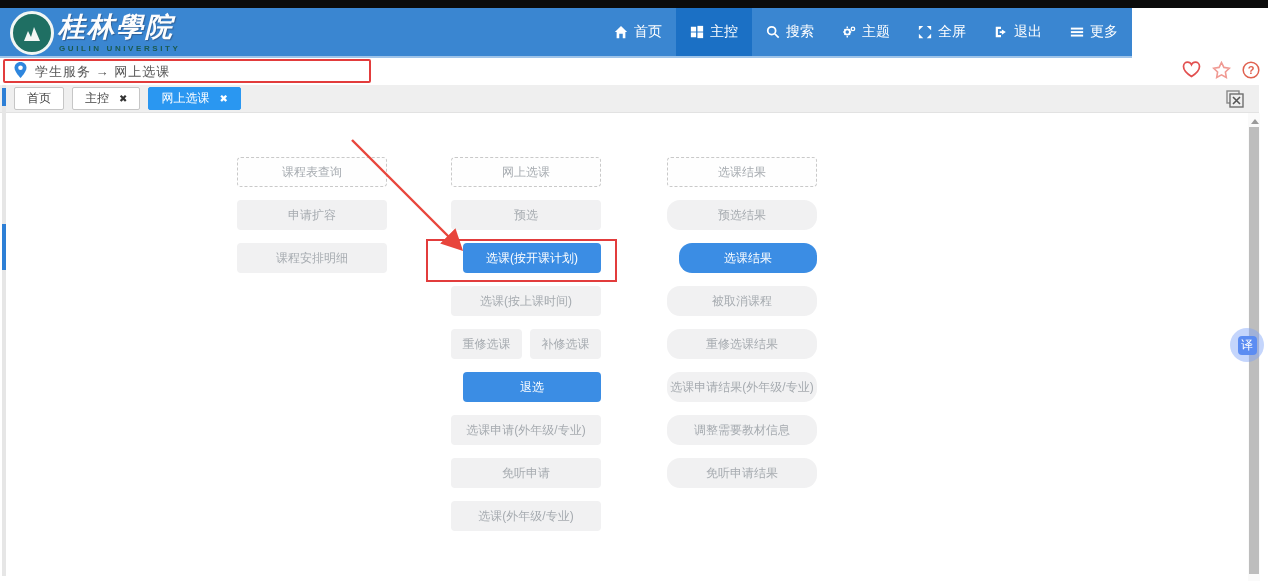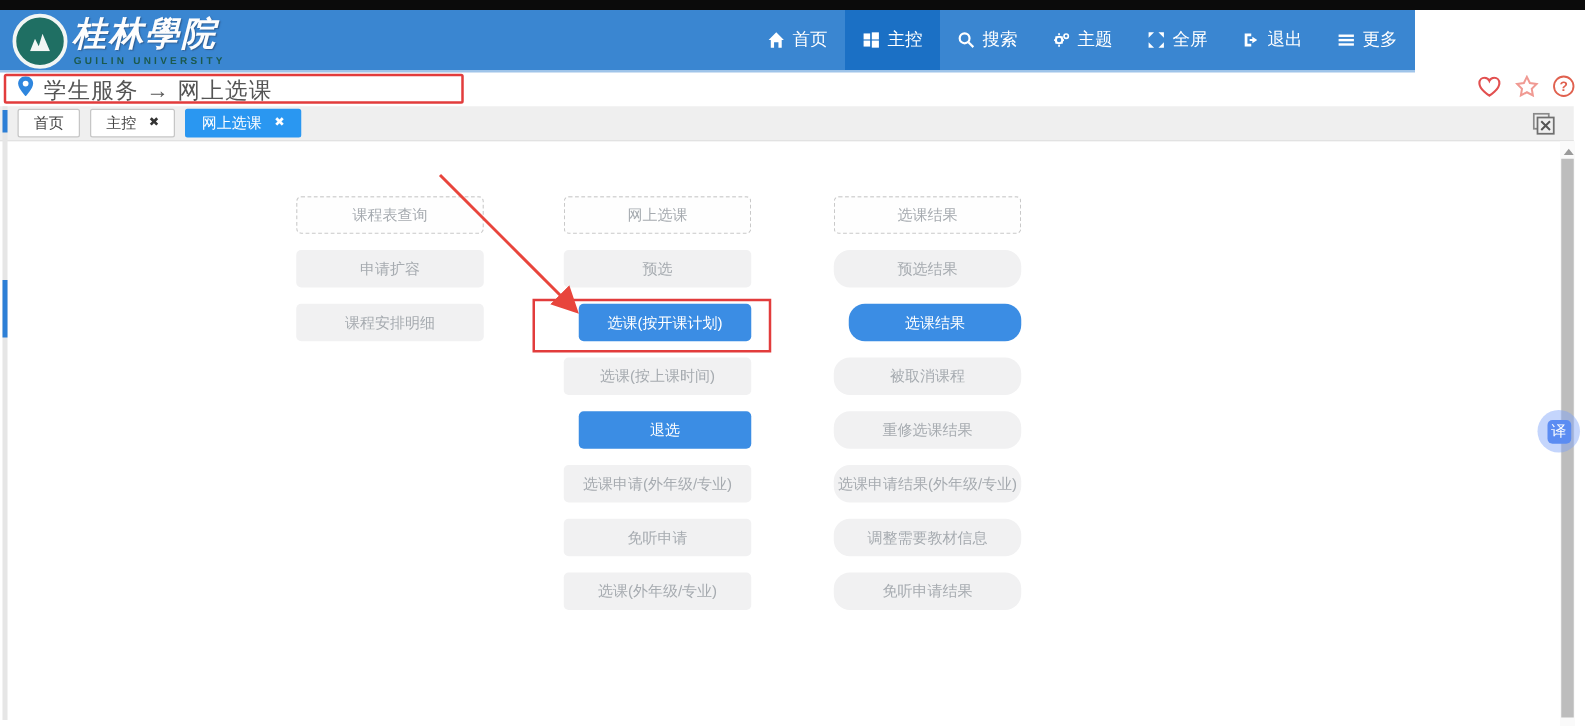--- a/index.html
+++ b/index.html
@@ -20,21 +20,21 @@
   .app-title { position:absolute; left:170px; top:12px; font-size:20px; font-weight:bold; color:#ffffff; letter-spacing:2px; }
 
   .nav { position:absolute; right:0; top:0; height:48px; display:flex; align-items:stretch; }
   .nav-item { display:flex; align-items:center; gap:6px; padding:0 14px; color:#fff; font-size:14px; cursor:pointer; }
   .nav-item.active { background:#1b70c5; }
   .nav-item svg { display:block; }
 
   
   .crumb-row { position:absolute; left:0; top:58px; width:1268px; height:27px; background:#ffffff; }
   .crumb-inner { position:absolute; left:14px; top:0; height:27px; display:flex; align-items:center; gap:8px; }
-  .crumb-text { font-size:18px; color:#555; letter-spacing:1px; }
+  .crumb-text { font-size:13px; color:#555; letter-spacing:1px; }
   .crumb-redbox { position:absolute; left:3px; top:1px; width:368px; height:24px; border:2px solid #e23c3c; border-radius:2px; pointer-events:none; }
   .quick-icons { position:absolute; right:8px; top:0; height:27px; display:flex; align-items:center; gap:11px; }
 
   
   .tab-bar { position:absolute; left:0; top:85px; width:1259px; height:28px; background:#efefef; border-bottom:1px solid #e2e2e2; display:flex; align-items:flex-end; padding-left:14px; gap:8px; }
   .tab { height:23px; margin-bottom:2px; background:#fff; border:1px solid #c6c6c6; border-radius:2px; display:flex; align-items:center; gap:10px; padding:0 12px; font-size:12px; color:#444; cursor:pointer; }
   .tab .x { font-size:10px; color:#333; font-weight:bold; }
   .tab.active { background:#2a97f1; border-color:#2a97f1; color:#fff; }
   .tab.active .x { color:#fff; }
   .closeall { position:absolute; left:1226px; top:90px; width:18px; height:18px; cursor:pointer; }
@@ -207,20 +207,24 @@
     <div class="menu-btn btn-dashed">课程表查询</div>
     <div class="menu-btn btn-gray">申请扩容</div>
     <div class="menu-btn btn-gray">课程安排明细</div>
   </div>
 
   <div class="menu-col col2">
     <div class="menu-btn btn-dashed">网上选课</div>
     <div class="menu-btn btn-gray">预选</div>
     <div class="menu-btn btn-blue">选课(按开课计划)</div>
     <div class="menu-btn btn-gray">选课(按上课时间)</div>
+    <div class="pair">
+      <div class="menu-btn btn-gray">重修选课</div>
+      <div class="menu-btn btn-gray">补修选课</div>
+    </div>
     <div class="menu-btn btn-blue">退选</div>
     <div class="menu-btn btn-gray">选课申请(外年级/专业)</div>
     <div class="menu-btn btn-gray">免听申请</div>
     <div class="menu-btn btn-gray">选课(外年级/专业)</div>
   </div>
 
   <div class="menu-col col3">
     <div class="menu-btn btn-dashed">选课结果</div>
     <div class="menu-btn btn-gray">预选结果</div>
     <div class="menu-btn btn-blue">选课结果</div>

